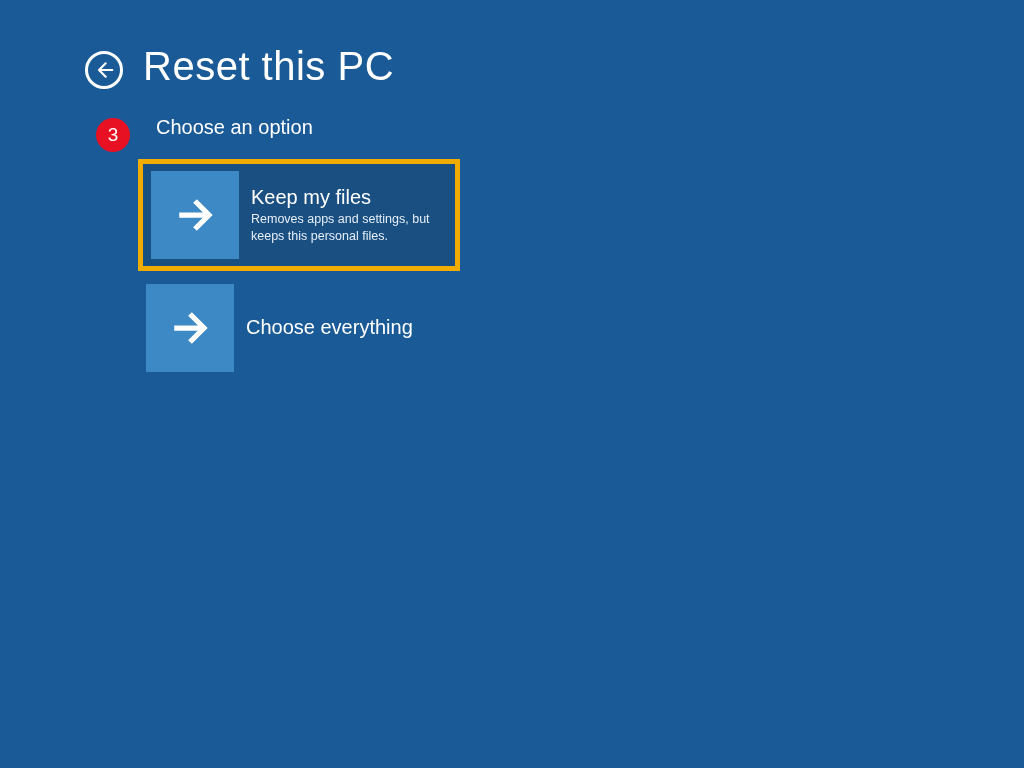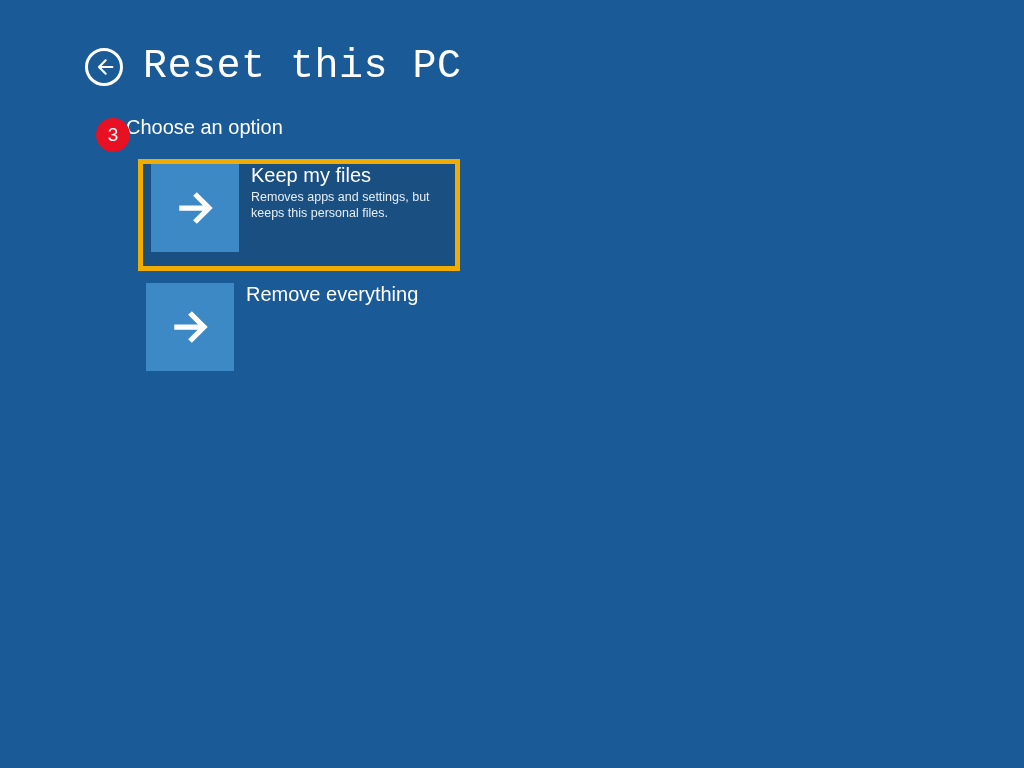--- a/index.html
+++ b/index.html
@@ -10,22 +10,21 @@
       font-family: "Segoe UI", "Segoe UI Light", Arial, sans-serif;
       color: #ffffff;
       overflow: hidden;
       position: relative;
     }
     .header {
       position: absolute;
       top: 44px;
       left: 85px;
       display: flex;
-      align-items: center;
-      font-family: Liberation Mono, monospace;
+      align-items: flex-end;
     }
     .back-circle {
       width: 38px;
       height: 38px;
       border: 3px solid #ffffff;
       border-radius: 50%;
       display: flex;
       align-items: center;
       justify-content: center;
       cursor: pointer;
@@ -33,21 +32,21 @@
     .back-circle svg { width: 20px; height: 20px; }
     .page-title {
       font-size: 40px;
       font-weight: 300;
       margin-left: 20px;
       letter-spacing: 0.5px;
     }
     .subtitle {
       position: absolute;
       top: 116px;
-      left: 126px;
+      left: 156px;
       font-size: 20px;
       font-weight: 300;
     }
     .annotation-badge {
       position: absolute;
       top: 118px;
       left: 96px;
       width: 34px;
       height: 34px;
       border-radius: 50%;
@@ -60,21 +59,21 @@
       color: #fff;
     }
     .option {
       position: absolute;
       left: 140px;
       width: 318px;
       height: 108px;
       background: #1a4f82;
       border: 2px solid #376a9d;
       display: flex;
-      align-items: flex-start;
+      align-items: center;
       cursor: pointer;
     }
     .option.highlighted {
       border: 3px solid #f0ad00;
       box-shadow: 0 0 0 2px #f0ad00;
     }
     .opt1 { top: 161px; }
     .opt2 { top: 283px; border: none; background: transparent; width: 318px; height: 90px; }
     .tile {
       width: 88px;
@@ -134,15 +133,15 @@
   </div>
 </div>
 
 <div class="option opt2">
   <div class="tile">
     <svg viewBox="0 0 24 24">
       <path d="M3 12 L19 12 M12 4 L20 12 L12 20" stroke="#ffffff" stroke-width="3" fill="none" stroke-linecap="butt" stroke-linejoin="miter"></path>
     </svg>
   </div>
   <div class="option-text">
-    <div class="option-title">Remove everything</div>
+    <div class="option-title">Choose everything</div>
   </div>
 </div>
 
 </body></html>

